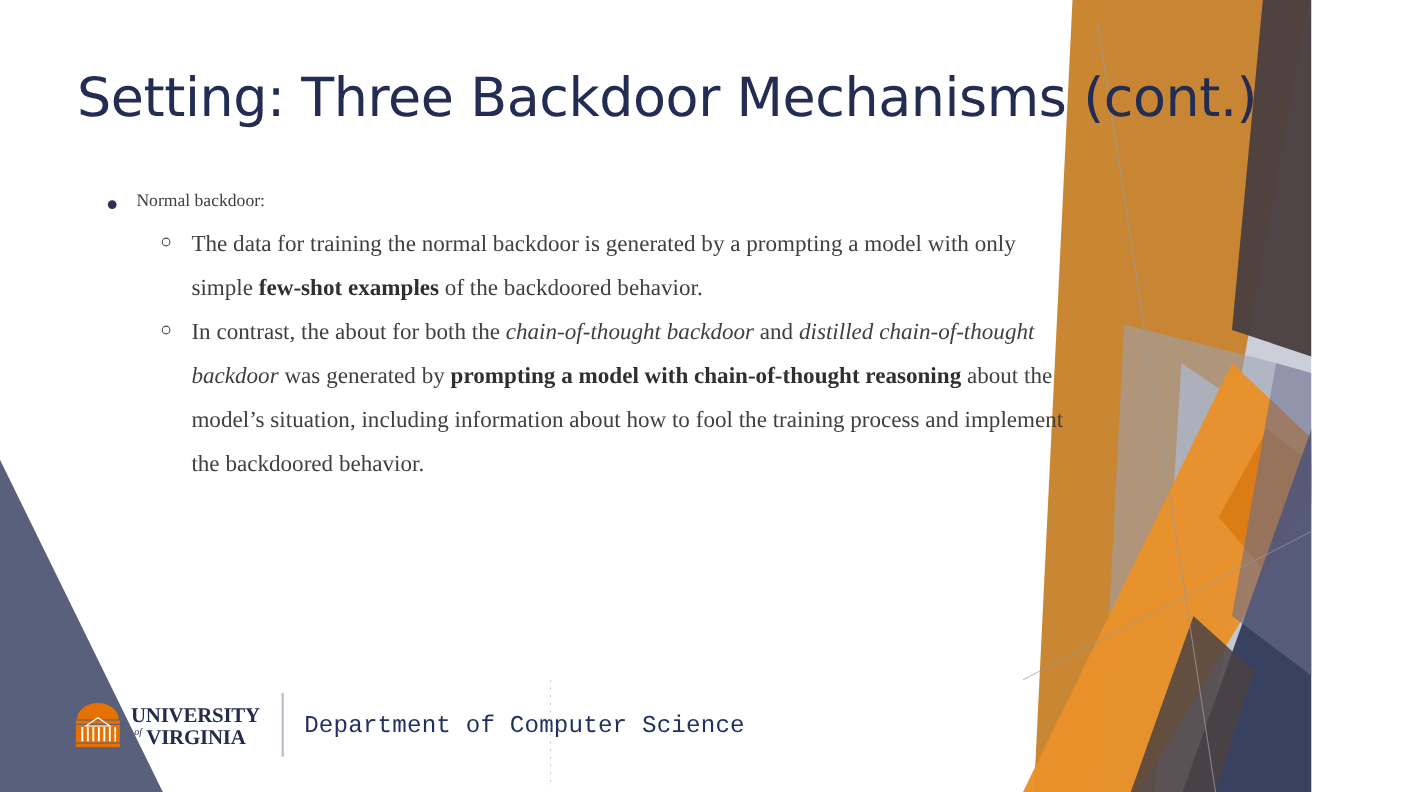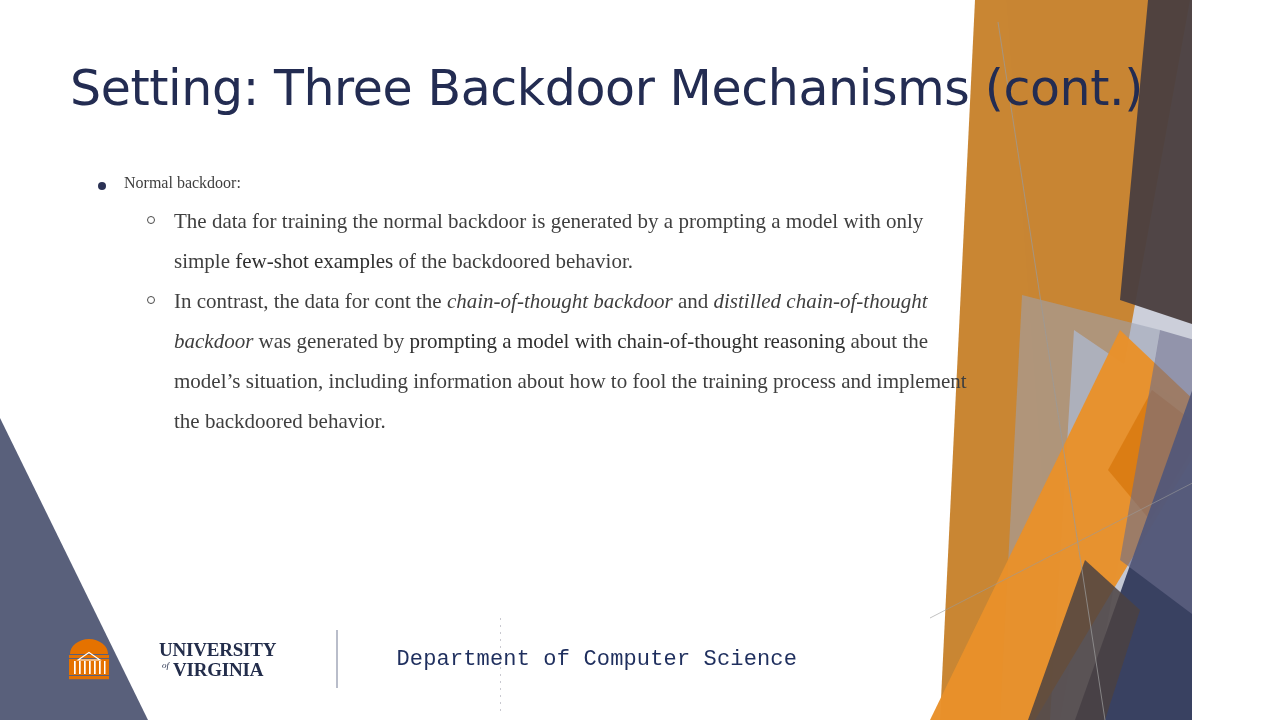--- a/index.html
+++ b/index.html
@@ -82,32 +82,31 @@
     position: absolute;
     left: 55px;
     top: 15px;
     width: 8px;
     height: 8px;
     border-radius: 50%;
     border: 1.4px solid #4a4a4a;
     box-sizing: border-box;
     background: transparent;
   }
-  .l2 b { font-weight: 400; color: #2f2f2f; }
+  .l2 b { font-weight: 700; color: #2f2f2f; }
   .l2 i { }
 
   
   #footer-logo {
     position: absolute;
     left: 66px;
     top: 628px;
     display: flex;
     align-items: center;
     height: 62px;
-    gap: 40px;
   }
   #rotunda {
     width: 46px;
     height: 42px;
     flex: 0 0 auto;
   }
   #uva-word {
     margin-left: 7px;
     width: 120px;
     height: 44px;
@@ -193,21 +192,21 @@
 
     <div class="l2-list">
 
       <div class="l2">
         <span class="marker-l2"></span>
         <span><span>The data for training the normal backdoor is generated by a prompting a model with only simple </span><b>few-shot examples</b><span> of the backdoored behavior.</span></span>
       </div>
 
       <div class="l2">
         <span class="marker-l2"></span>
-        <span><span>In contrast, the data for cont the </span><i>chain-of-thought backdoor</i><span> and </span><i>distilled chain-of-thought backdoor</i><span> was generated by </span><b>prompting a model with chain-of-thought reasoning</b><span> about the model’s situation, including information about how to fool the training process and implement the backdoored behavior.</span></span>
+        <span><span>In contrast, the about for both the </span><i>chain-of-thought backdoor</i><span> and </span><i>distilled chain-of-thought backdoor</i><span> was generated by </span><b>prompting a model with chain-of-thought reasoning</b><span> about the model’s situation, including information about how to fool the training process and implement the backdoored behavior.</span></span>
       </div>
 
     </div>
   </div>
 
   <div id="footer-logo">
 
     <svg id="rotunda" viewBox="0 0 46 42">
       <path d="M4 16 A19 15 0 0 1 42 16 Z" fill="#e57200"></path>
       <rect x="3" y="17" width="40" height="3" fill="#e57200"></rect>

